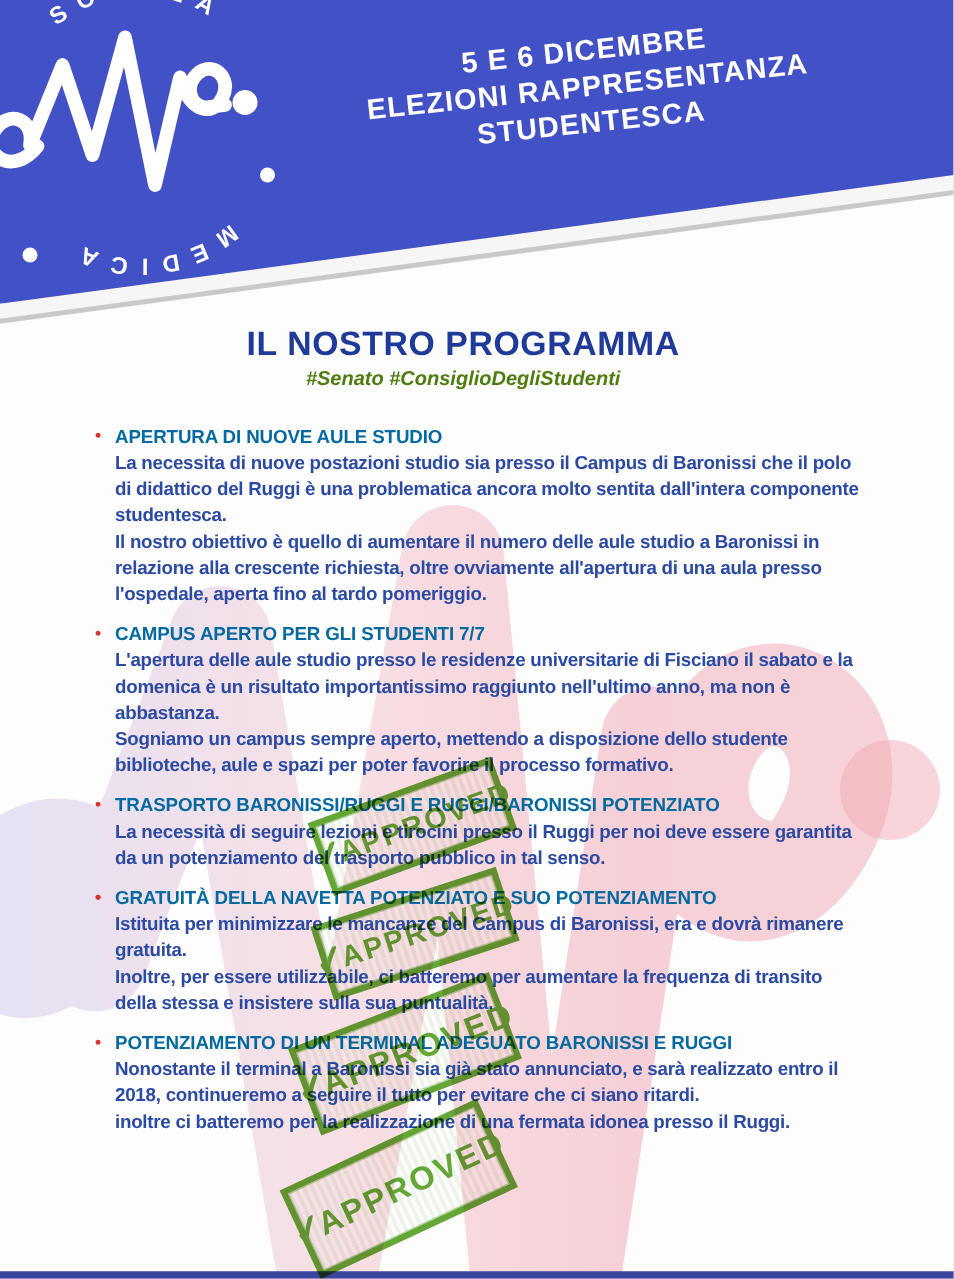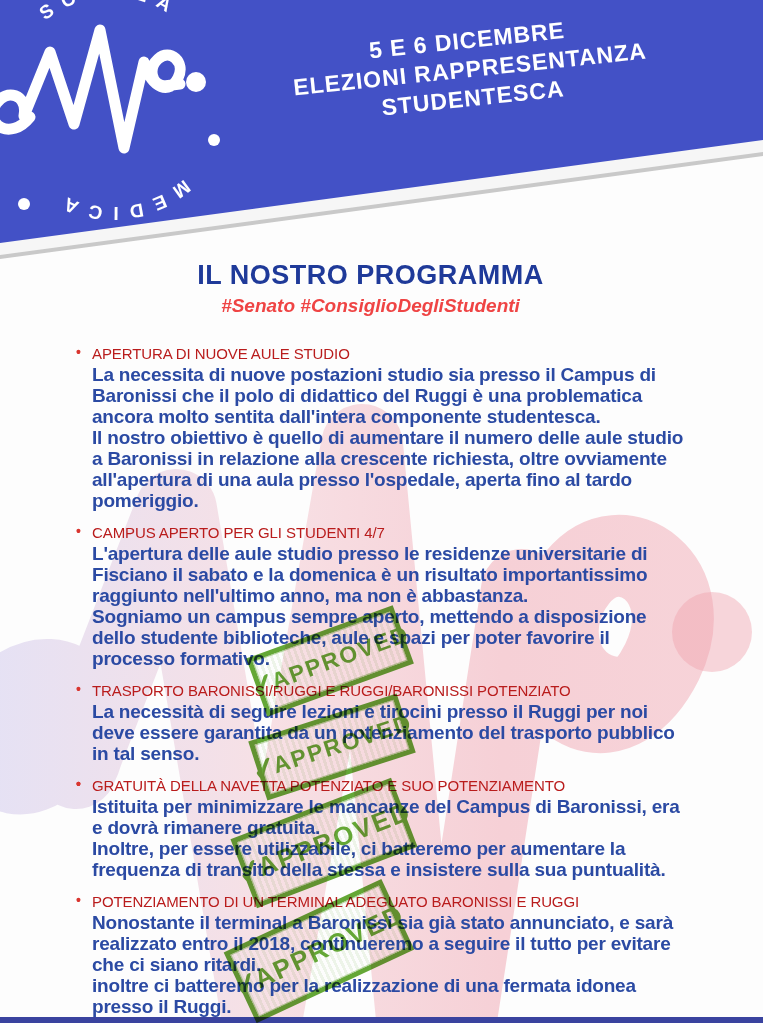--- a/index.html
+++ b/index.html
@@ -45,36 +45,36 @@
   .logo-svg { position: absolute; left: -38px; top: -48px; }
 
   
   .content { position: absolute; left: 0; top: 252px; width: 741px; z-index: 4; }
   .page-title {
     text-align: center; color: #1f3a99;
     font-size: 27px; font-weight: bold; letter-spacing: 0.5px;
     margin-top: 8px;
   }
   .page-subtitle {
-    text-align: center; color: #ef4444;
-    font-size: 19px; font-weight: bold; font-style: italic;
+    text-align: center; color: #4d7c0f;
+    font-size: 16px; font-weight: bold; font-style: italic;
     margin-top: 4px;
   }
   .program-list { margin: 26px 50px 0 92px; }
   .section { position: relative; margin-bottom: 11px; }
   .bullet {
     position: absolute; left: -16px; top: 1px;
     color: #d9352f; font-size: 14px; font-weight: bold;
   }
   .sec-heading {
-    color: #b91c1c; font-weight: normal; font-size: 15px;
+    color: #0369a1; font-weight: bold; font-size: 15px;
     line-height: 21px; letter-spacing: -0.1px;
   }
   .sec-body {
-    color: #2b4aa3; font-weight: bold; font-size: 19px;
+    color: #2b4aa3; font-weight: bold; font-size: 15px;
     line-height: 21px; letter-spacing: -0.2px;
     white-space: pre-line; max-width: 620px;
   }
 
   
   .stamp {
     position: absolute; z-index: 6;
     display: flex; align-items: center; justify-content: center;
     border: 5px solid #4f9c1a;
     color: #4f9c1a;
@@ -154,21 +154,21 @@
   <div class="program-list">
   <div class="section">
     <span class="bullet">•</span>
     <div class="sec-heading">APERTURA DI NUOVE AULE STUDIO</div>
     <div class="sec-body">La necessita di nuove postazioni studio sia presso il Campus di Baronissi che il polo di didattico del Ruggi è una problematica ancora molto sentita dall'intera componente studentesca.
 Il nostro obiettivo è quello di aumentare il numero delle aule studio a Baronissi in relazione alla crescente richiesta, oltre ovviamente all'apertura di una aula presso l'ospedale, aperta fino al tardo pomeriggio.</div>
   </div>
 
   <div class="section">
     <span class="bullet">•</span>
-    <div class="sec-heading">CAMPUS APERTO PER GLI STUDENTI 4/7</div>
+    <div class="sec-heading">CAMPUS APERTO PER GLI STUDENTI 7/7</div>
     <div class="sec-body">L'apertura delle aule studio presso le residenze universitarie di Fisciano il sabato e la domenica è un risultato importantissimo raggiunto nell'ultimo anno, ma non è abbastanza.
 Sogniamo un campus sempre aperto, mettendo a disposizione dello studente biblioteche, aule e spazi per poter favorire il processo formativo.</div>
   </div>
 
   <div class="section">
     <span class="bullet">•</span>
     <div class="sec-heading">TRASPORTO BARONISSI/RUGGI E RUGGI/BARONISSI POTENZIATO</div>
     <div class="sec-body">La necessità di seguire lezioni e tirocini presso il Ruggi per noi deve essere garantita da un potenziamento del trasporto pubblico in tal senso.</div>
   </div>
 

